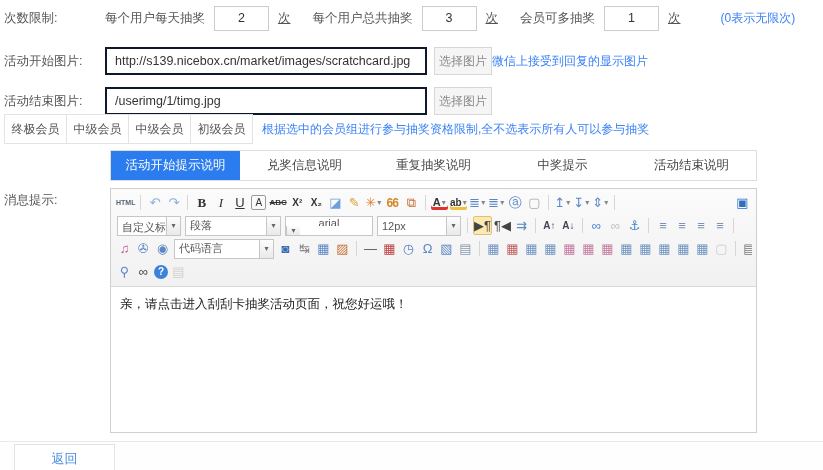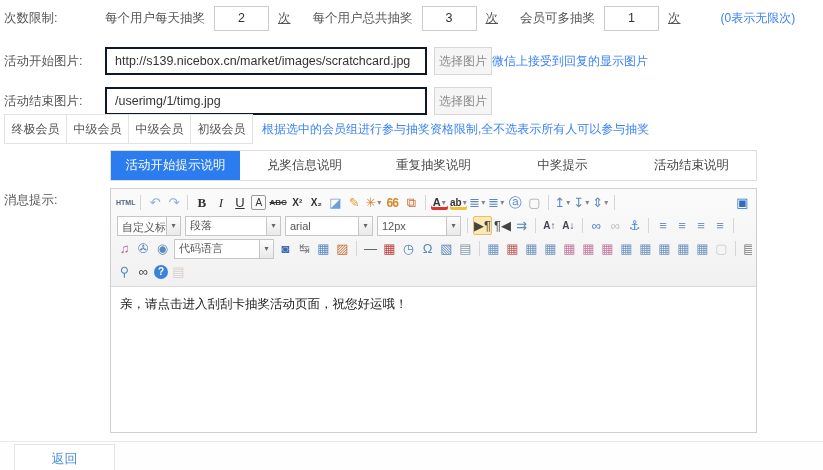--- a/index.html
+++ b/index.html
@@ -160,21 +160,21 @@
         </div>
         <div class="tb-row">
           <span class="tsel" style="width: 64px; align-items: flex-end;">
             <span class="v">自定义标题</span>
             <span class="ar">▾</span>
           </span>
           <span class="tsel" style="width: 96px;">
             <span class="v">段落</span>
             <span class="ar">▾</span>
           </span>
-          <span class="tsel" style="width: 88px;">
+          <span class="tsel" style="width: 88px; flex-direction: column;">
             <span class="v">arial</span>
             <span class="ar">▾</span>
           </span>
           <span class="tsel" style="width: 84px;">
             <span class="v">12px</span>
             <span class="ar">▾</span>
           </span>
           <span class="sep"></span>
           <span class="ic act" style="color: rgb(68, 68, 68);">▶¶</span>
           <span class="ic" style="color: rgb(68, 68, 68);">¶◀</span>

